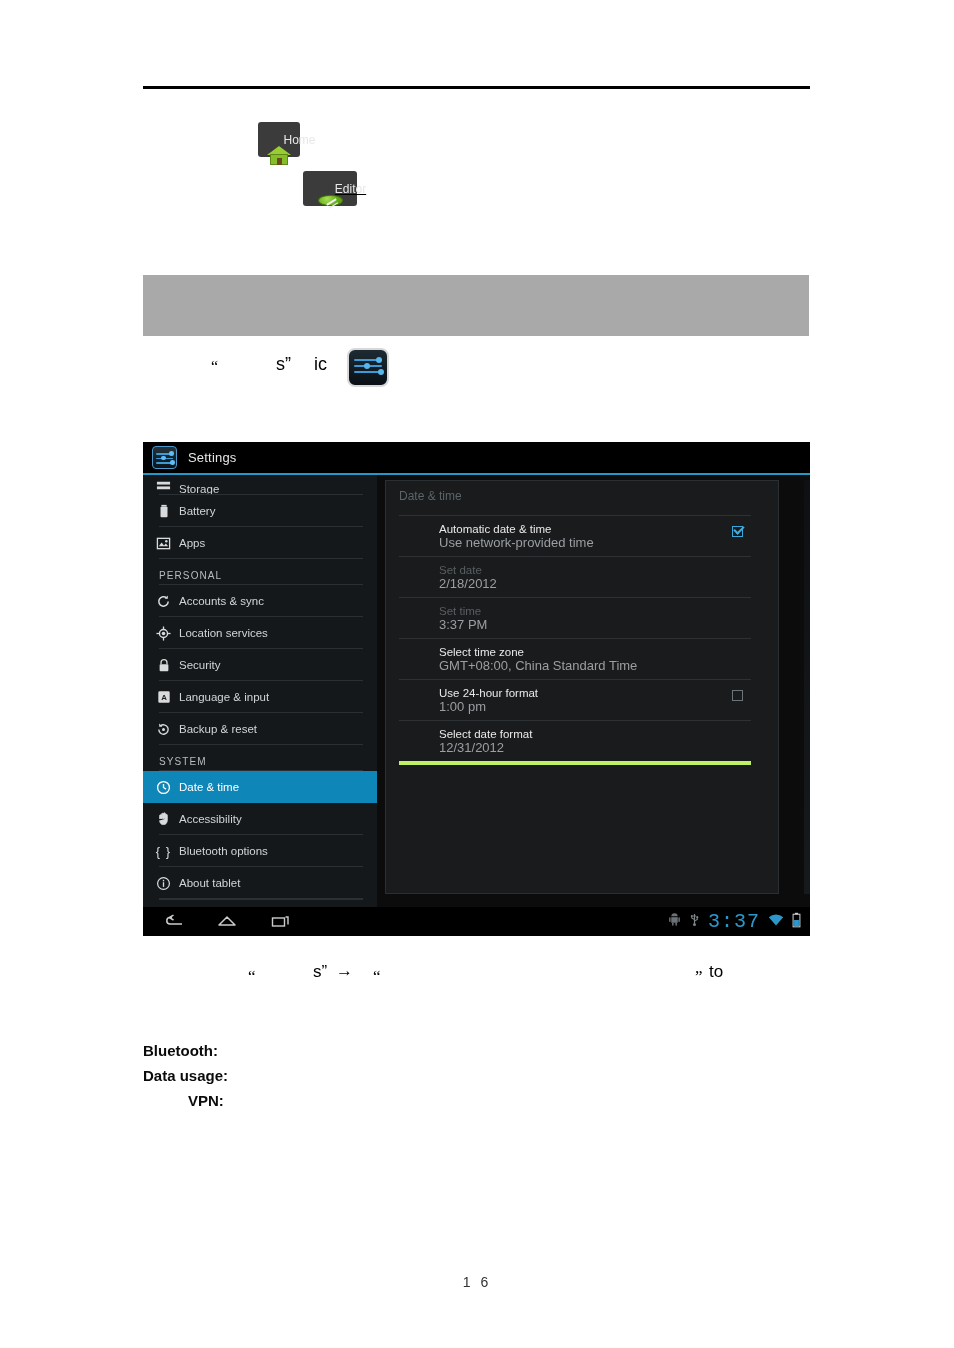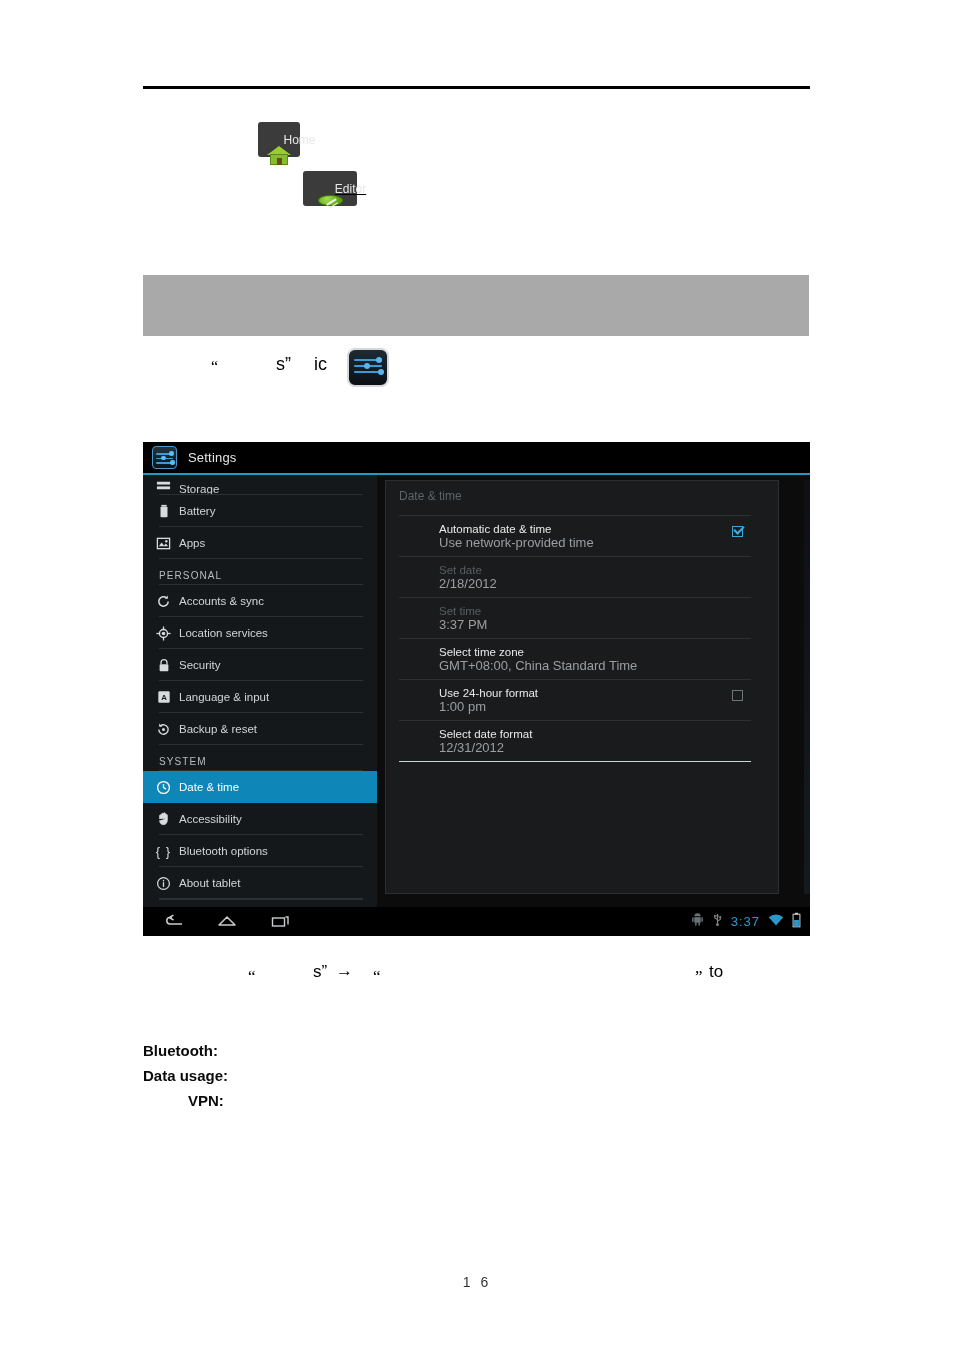--- a/index.html
+++ b/index.html
@@ -317,21 +317,21 @@
     position: absolute;
     left: 22px; top: 40px;
     width: 352px;
   }
   .ct-item {
     position: relative;
     padding: 6px 0 7px 40px;
     box-sizing: border-box;
     border-top: 1px solid #2e3133;
   }
-  .ct-item:last-child { border-bottom: 1px solid #bef264; }
+  .ct-item:last-child { border-bottom: 4px solid #bef264; }
   .ct-title {
     font-size: 11.5px;
     color: #e9e9e9;
     line-height: 14px;
   }
   .ct-item.disabled .ct-title { color: #585e61; }
   .ct-sub {
     font-size: 13px;
     color: #9b9fa2;
     line-height: 12px;
@@ -383,22 +383,22 @@
 
   .sys-tray {
     position: absolute;
     right: 9px; top: 0;
     height: 29px;
     display: flex;
     align-items: center;
     gap: 8px;
   }
   .sys-clock {
-    font-family: Liberation Sans, sans-serif;
-    font-size: 13px;
+    font-family: Liberation Mono, monospace;
+    font-size: 20px;
     color: #2d97c9;
     letter-spacing: 1px;
     line-height: 20px;
   }
 
   
   .instr-line {
     position: absolute;
     left: 143px; top: 960px;
     width: 680px; height: 30px;

